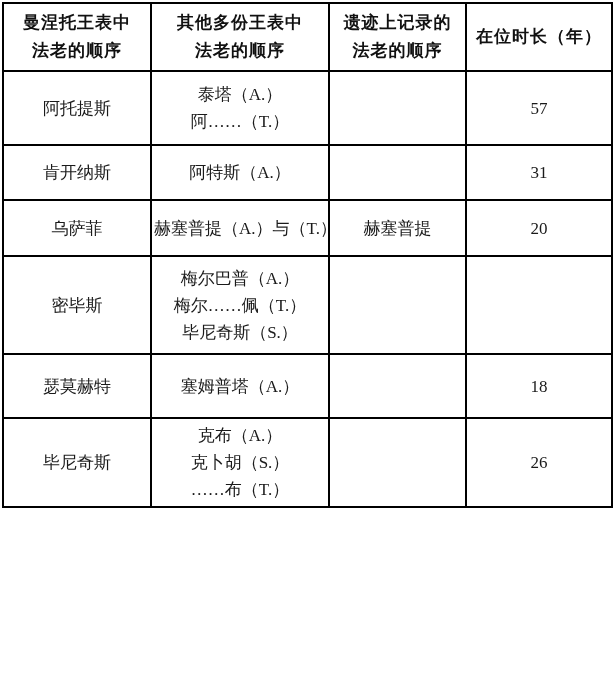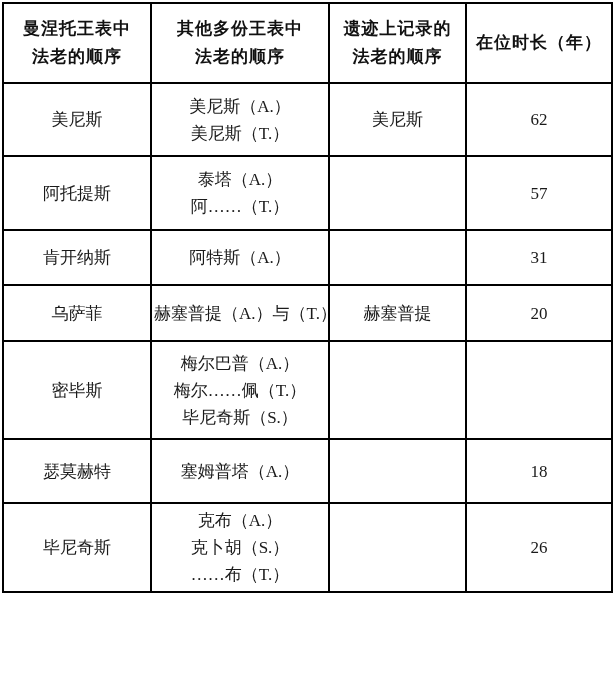--- a/index.html
+++ b/index.html
@@ -55,48 +55,39 @@
 
 <div class="page">
   <table class="ptable">
     <colgroup>
       <col class="c1">
         <col class="c2">
         <col class="c3">
         <col class="c4">
     </colgroup>
     <thead>
-      <tr style="height:80px;">
+      <tr style="height:68px;">
         <th>
           <div class="line">曼涅托王表中</div>
           <div class="line">法老的顺序</div>
         </th>
         <th>
           <div class="line">其他多份王表中</div>
           <div class="line">法老的顺序</div>
         </th>
         <th>
           <div class="line">遗迹上记录的</div>
           <div class="line">法老的顺序</div>
         </th>
         <th>
           <div class="line">在位时长（年）</div>
         </th>
       </tr>
     </thead>
     <tbody>
-      <tr style="height:73px;">
-        <td>美尼斯</td>
-        <td>
-          <div class="line">美尼斯（A.）</div>
-          <div class="line">美尼斯（T.）</div>
-        </td>
-        <td>美尼斯</td>
-        <td class="years">62</td>
-      </tr>
       <tr style="height:74px;padding-left:21px;">
         <td>阿托提斯</td>
         <td>
           <div class="line">泰塔（A.）</div>
           <div class="line">阿……（T.）</div>
         </td>
         <td></td>
         <td class="years">57</td>
       </tr>
       <tr style="height:55px;">

